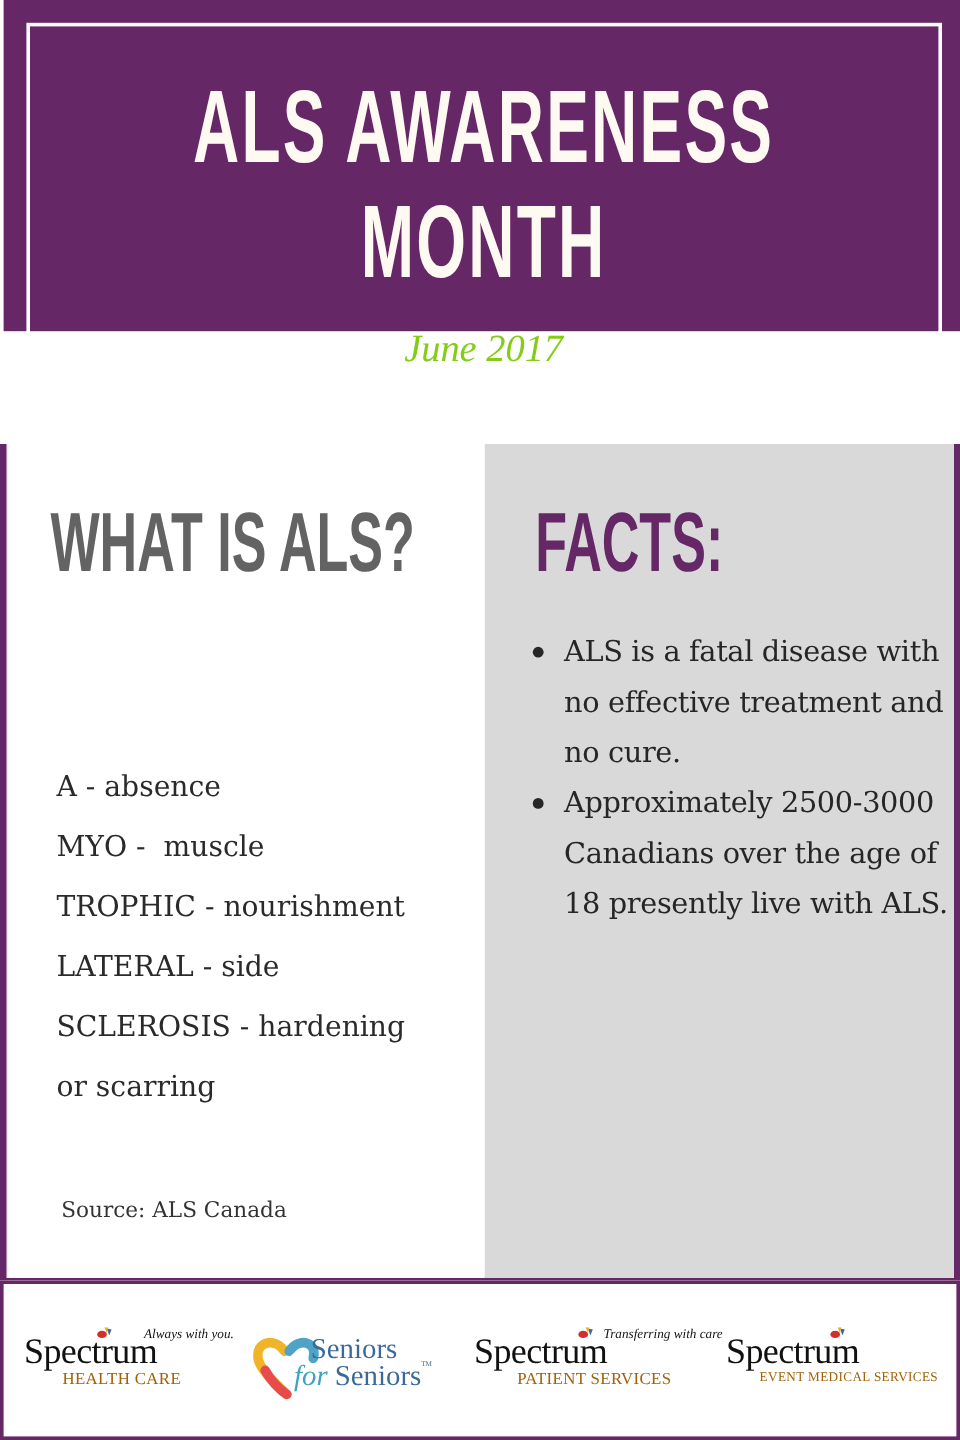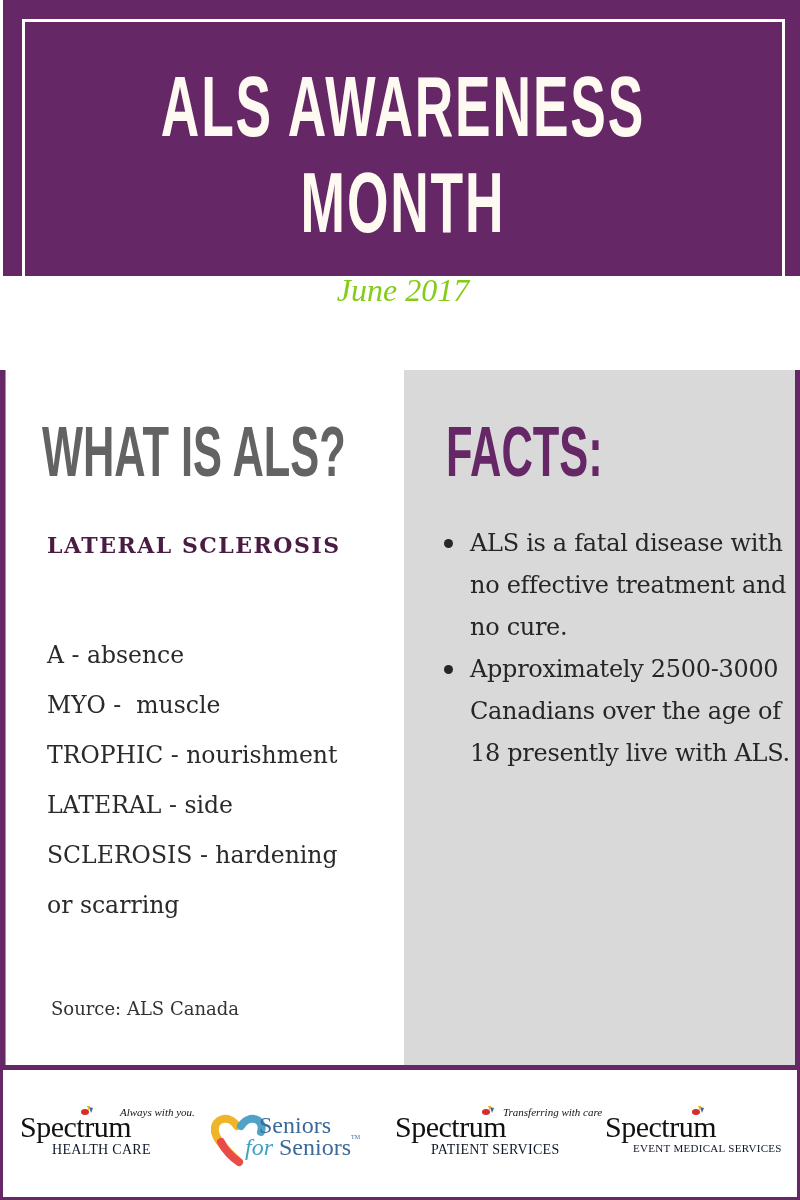--- a/index.html
+++ b/index.html
@@ -34,21 +34,21 @@
               font-size: 24px; line-height: 42px; letter-spacing: -0.3px; }
   .facts li .bullet { position: absolute; left: 4px; top: 17px; width: 9px; height: 9px; border-radius: 50%; background: #262626; }
 
   .footer { position: absolute; left: 0; top: 1067px; width: 800px; height: 133px; background: #ffffff;
             border: 3px solid #662766; border-top: 3px solid #662766; }
   .footer-inner { position: absolute; left: 3px; top: 0; right: 3px; bottom: 3px; }
 
   .logo { position: absolute; top: 42px; }
   .logo .brand { font-family: "Liberation Serif", serif; font-size: 30px; color: #111; line-height: 30px; letter-spacing: -0.5px; }
   .logo .tag { font-family: "Liberation Serif", serif; font-style: italic; font-size: 11px; color: #111; position: absolute; top: 0; white-space: nowrap; }
-  .logo .sub { font-family: "Liberation Serif", serif; font-size: 14px; color: #0f172a; letter-spacing: 0.3px; white-space: nowrap; }
+  .logo .sub { font-family: "Liberation Serif", serif; font-size: 14px; color: #a16207; letter-spacing: 0.3px; white-space: nowrap; }
   .logo .flame { position: absolute; top: -6px; width: 14px; height: 10px; }
   .sfs { position: absolute; left: 205px; top: 42px; width: 170px; height: 60px; }
   .sfs .heart { position: absolute; left: 0; top: 0; width: 56px; height: 56px; }
   .sfs .t1 { position: absolute; left: 48px; top: 0; font-family: "Liberation Serif", serif; font-size: 24px; color: #3b6a9a; }
   .sfs .t2 { position: absolute; left: 34px; top: 22px; font-family: "Liberation Serif", serif; font-size: 24px; color: #3b6a9a; white-space: nowrap; }
   .sfs .t2 i { color: #3ea3c2; }
   .sfs .tm { font-size: 6px; vertical-align: top; }
 </style>
 </head>
 <body>
@@ -61,21 +61,20 @@
   </div>
   <div class="subtitle">June 2017</div>
 </div>
 
 <div class="middle"></div>
 <div class="left-col"></div>
 <div class="right-col"></div>
 
 <div class="h2 gray">WHAT IS ALS?</div>
 <div class="subhead">
-  <div>LATERAL SCLEROSIS</div>
 </div>
 <div class="defs">
   <div>A - absence</div>
   <div style="white-space:pre">MYO -  muscle</div>
   <div>TROPHIC - nourishment</div>
   <div>LATERAL - side</div>
   <div>SCLEROSIS - hardening</div>
   <div>or scarring</div>
 </div>
 <div class="source">Source: ALS Canada</div>

